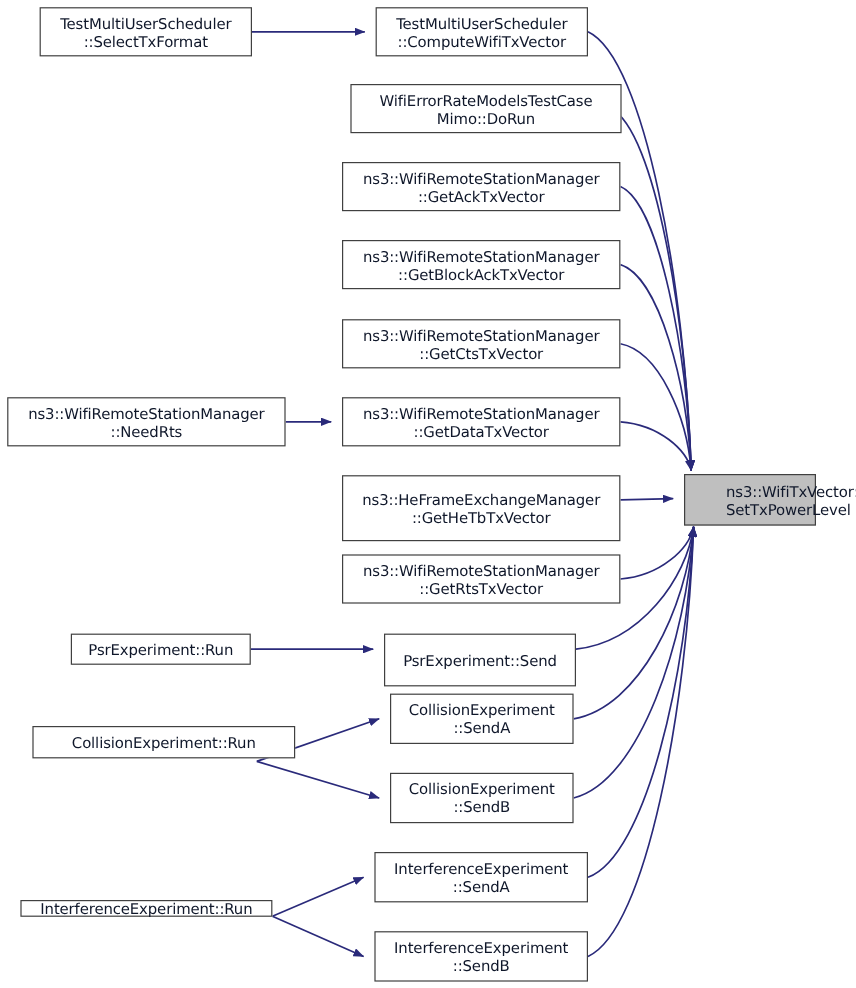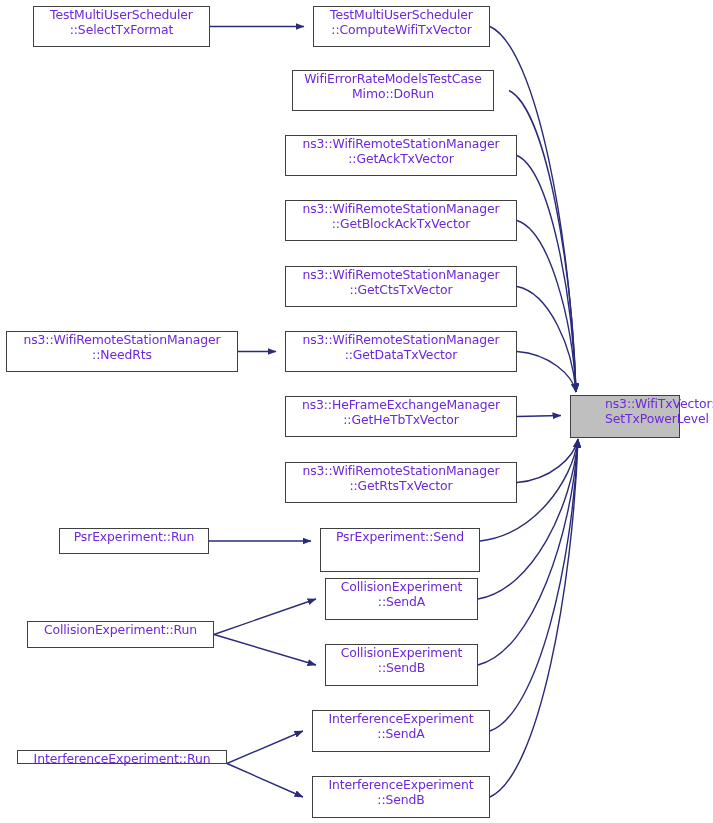--- a/index.html
+++ b/index.html
@@ -23,22 +23,23 @@
     top: 0;
     width: 713px;
     height: 823px;
     pointer-events: none;
   }
   .node {
     position: absolute;
     box-sizing: border-box;
     border: 1px solid #404040;
     background: #ffffff;
-    color: #6d28d9;
+    color: #0f172a;
     display: flex;
+    align-items: center;
     justify-content: center;
     text-align: center;
     font-size: 12.4px;
     line-height: 15px;
     letter-spacing: -0.1px;
     white-space: pre-line;
     z-index: 2;
   }
   .node.target {
     background: #bfbfbf;
@@ -85,35 +86,35 @@
         <path d="M 490 797 C 538.4 775.52, 572.72 589.36, 578 439" fill="none" stroke="#2a2a7a" stroke-width="1.4" marker-end="url(#arrowhead)"></path>
       </g>
   </svg>
 
   <div id="nodes">
       <div class="node" style="left: 33px; top: 6px; width: 177px; height: 41px;"><span class="node-label">TestMultiUserScheduler
 ::SelectTxFormat</span></div>
       <div class="node" style="left: 6px; top: 331px; width: 232px; height: 41px;"><span class="node-label">ns3::WifiRemoteStationManager
 ::NeedRts</span></div>
       <div class="node" style="left: 47px; top: 528px; width: 150px; height: 26px; margin-left: 12px;"><span class="node-label">PsrExperiment::Run</span></div>
-      <div class="node" style="left: 27px; top: 621px; width: 187px; height: 27px;"><span class="node-label">CollisionExperiment::Run</span></div>
+      <div class="node" style="left: 27px; top: 605px; width: 219px; height: 27px;"><span class="node-label">CollisionExperiment::Run</span></div>
       <div class="node" style="left: 17px; top: 750px; width: 210px; height: 14px;"><span class="node-label">InterferenceExperiment::Run</span></div>
       <div class="node" style="left: 313px; top: 6px; width: 177px; height: 41px;"><span class="node-label">TestMultiUserScheduler
 ::ComputeWifiTxVector</span></div>
-      <div class="node" style="left: 292px; top: 70px; width: 202px; height: 41px;"><span class="node-label">WifiErrorRateModelsTestCase
+      <div class="node" style="left: 292px; top: 70px; width: 226px; height: 41px;"><span class="node-label">WifiErrorRateModelsTestCase
 Mimo::DoRun</span></div>
       <div class="node" style="left: 285px; top: 135px; width: 232px; height: 41px;"><span class="node-label">ns3::WifiRemoteStationManager
 ::GetAckTxVector</span></div>
       <div class="node" style="left: 285px; top: 200px; width: 232px; height: 41px;"><span class="node-label">ns3::WifiRemoteStationManager
 ::GetBlockAckTxVector</span></div>
       <div class="node" style="left: 285px; top: 266px; width: 232px; height: 41px;"><span class="node-label">ns3::WifiRemoteStationManager
 ::GetCtsTxVector</span></div>
       <div class="node" style="left: 285px; top: 331px; width: 232px; height: 41px;"><span class="node-label">ns3::WifiRemoteStationManager
 ::GetDataTxVector</span></div>
-      <div class="node" style="left: 285px; top: 396px; width: 232px; height: 41px;"><span class="node-label">ns3::HeFrameExchangeManager
+      <div class="node" style="left: 285px; top: 396px; width: 232px; height: 55px;"><span class="node-label">ns3::HeFrameExchangeManager
 ::GetHeTbTxVector</span></div>
       <div class="node" style="left: 285px; top: 462px; width: 232px; height: 41px;"><span class="node-label">ns3::WifiRemoteStationManager
 ::GetRtsTxVector</span></div>
       <div class="node" style="left: 320px; top: 528px; width: 160px; height: 44px;"><span class="node-label">PsrExperiment::Send</span></div>
       <div class="node" style="left: 325px; top: 578px; width: 153px; height: 42px;"><span class="node-label">CollisionExperiment
 ::SendA</span></div>
       <div class="node" style="left: 325px; top: 644px; width: 153px; height: 42px;"><span class="node-label">CollisionExperiment
 ::SendB</span></div>
       <div class="node" style="left: 312px; top: 710px; width: 178px; height: 42px;"><span class="node-label">InterferenceExperiment
 ::SendA</span></div>

